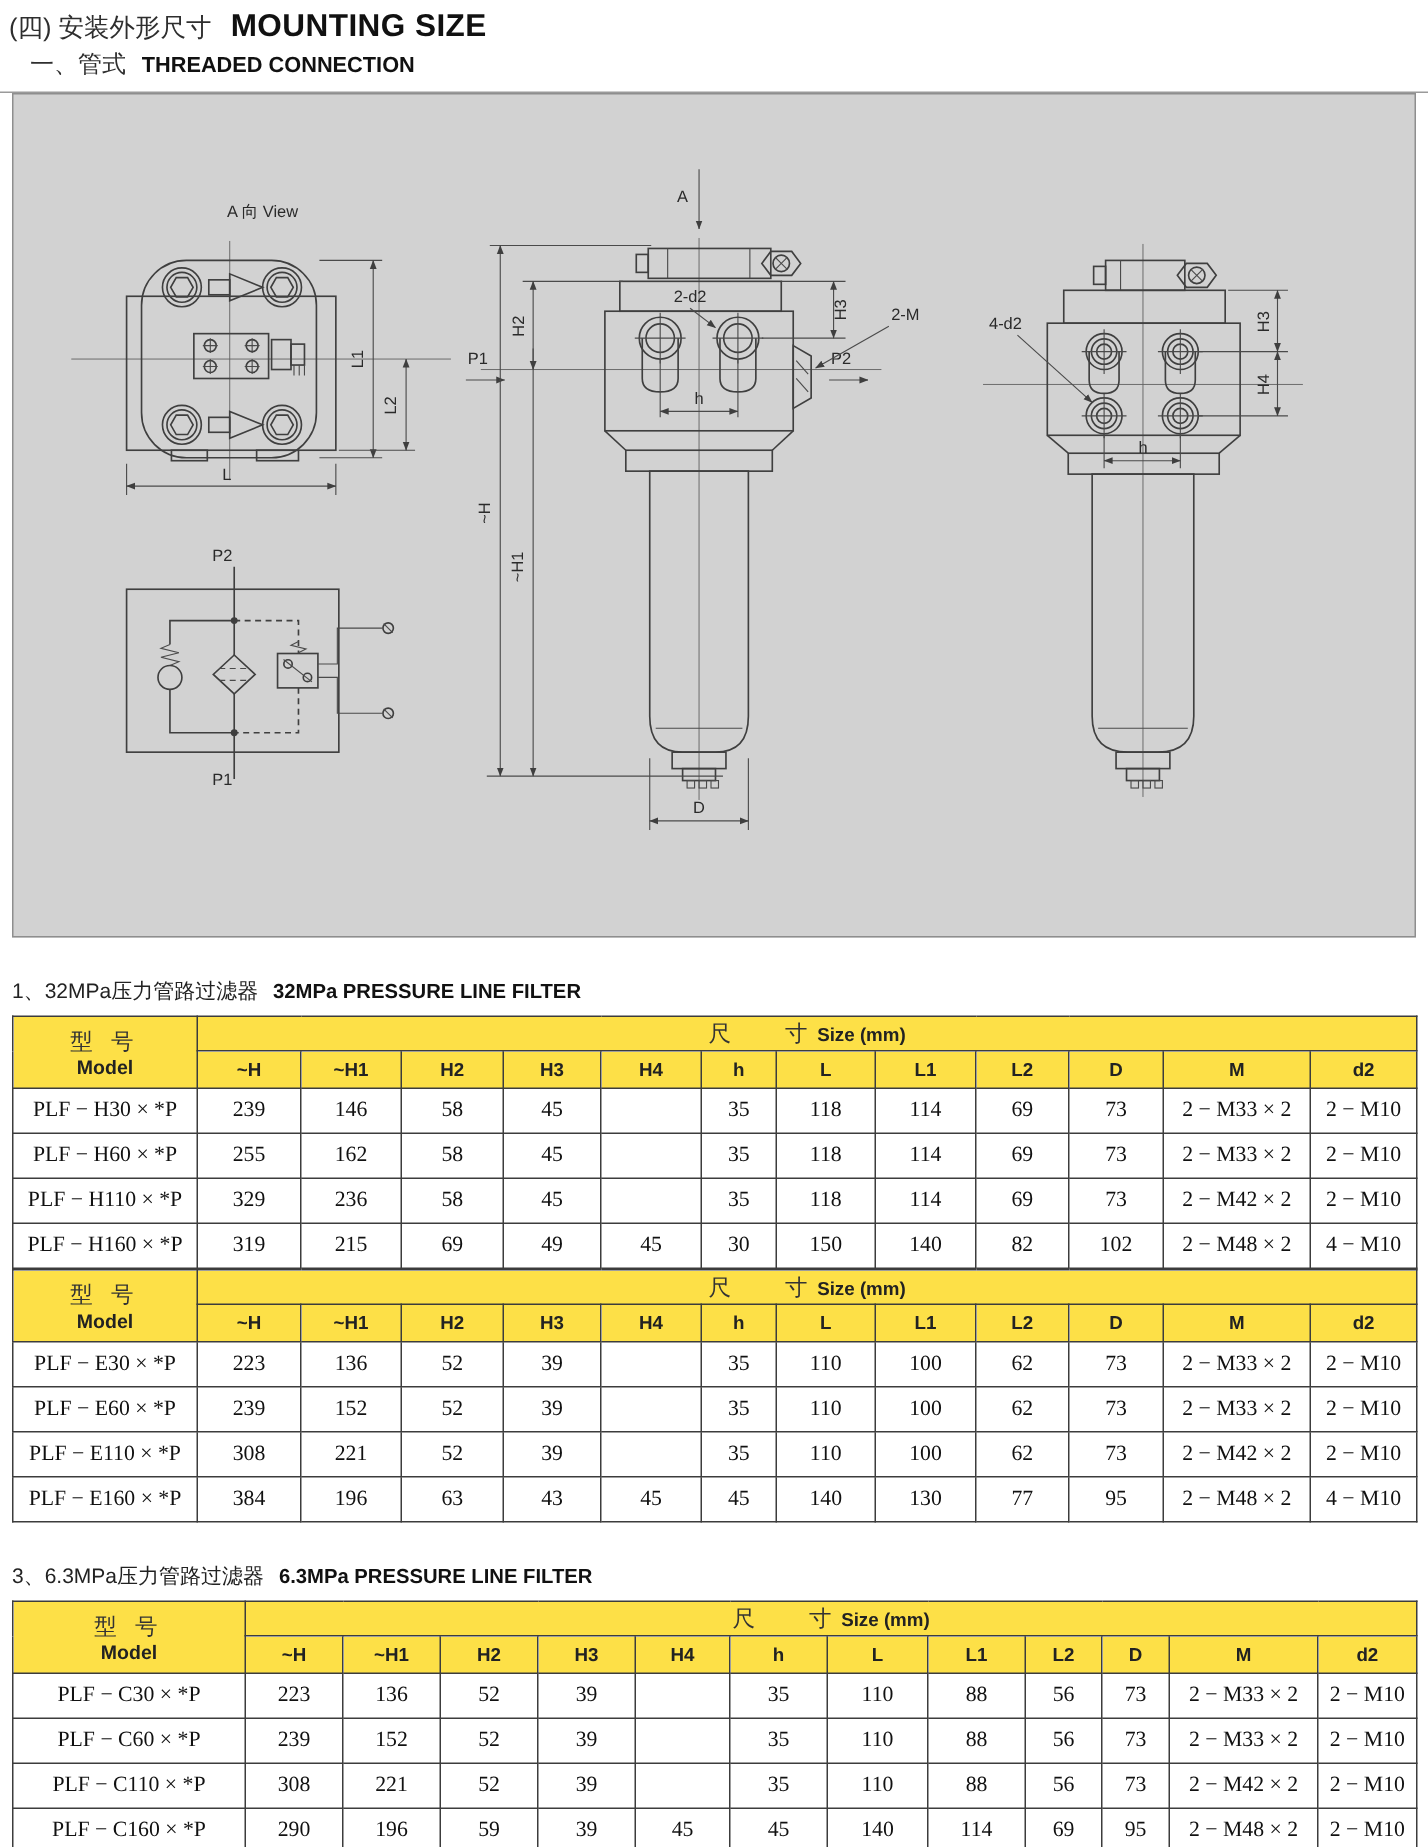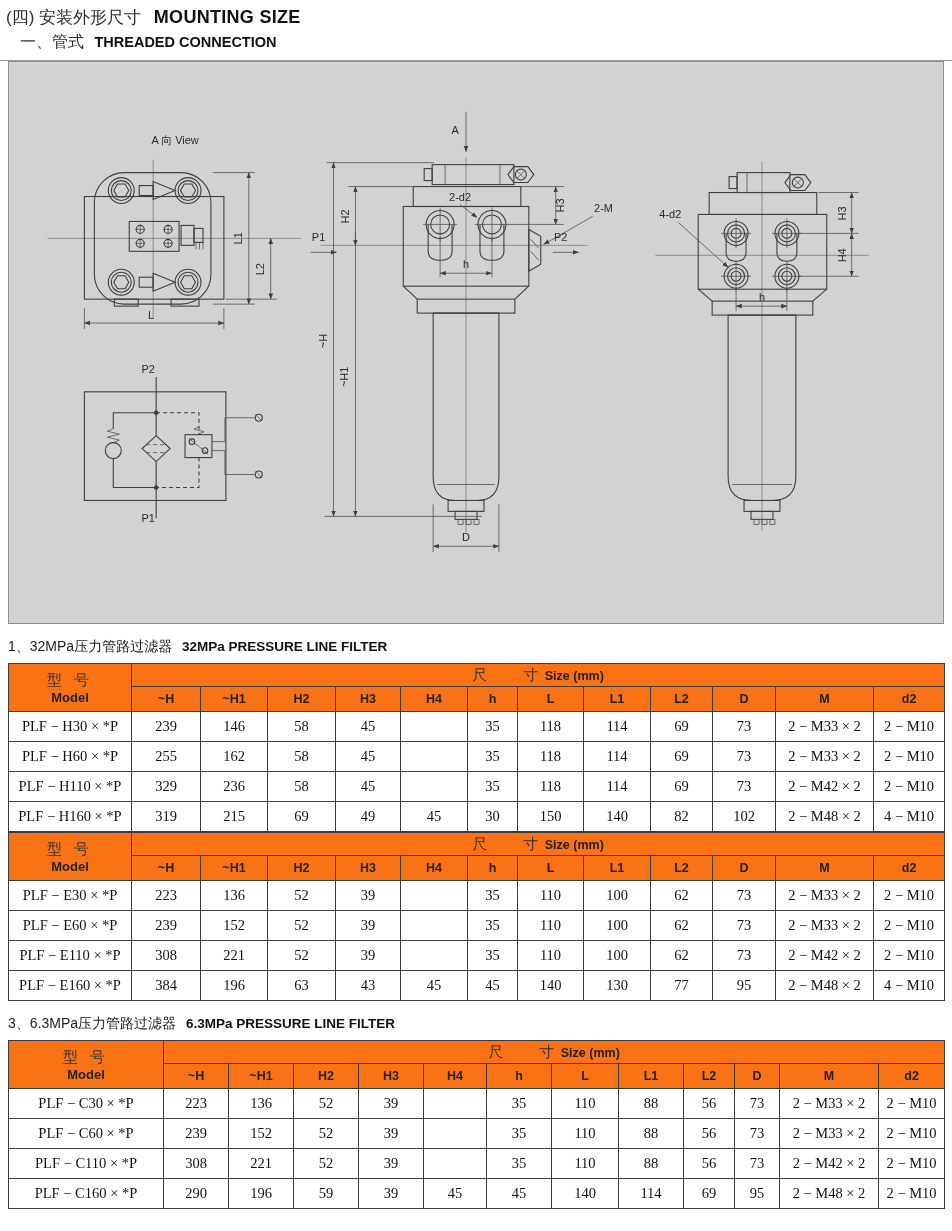--- a/index.html
+++ b/index.html
@@ -2,41 +2,41 @@
 <html><head>
 <meta charset="utf-8">
 <style>
   html,body { margin:0; padding:0; background:#ffffff; }
   body { width:952px; font-family:"Liberation Sans",sans-serif; color:#1c1c1c; }
   .page { width:952px; }
 
   
   .titles { padding:4px 0 0 0; border-bottom:1px solid #9a9a9a; }
   .t1 { font-size:17px; padding:2px 0 0 6px; color:#2e2e2e; }
-  .t1 .en { font-weight:bold; font-size:18px; margin-left:8px; letter-spacing:.3px; color:#111; }
+  .t1 .en { font-weight:bold; font-size:21px; margin-left:8px; letter-spacing:.3px; color:#111; }
   .t2 { font-size:16px; padding:3px 16px 7px 20px; color:#2e2e2e; }
   .t2 .en { font-weight:bold; font-size:14.5px; margin-left:6px; color:#111; }
 
   
   .drawing-box { margin:0 8px; width:934px; height:561px; background:#d2d2d2; border:1px solid #8e8e8e; }
   .dw-ol { fill:none; stroke:#3f3f3f; stroke-width:1.1; }
   .dw-tl { fill:none; stroke:#4a4a4a; stroke-width:.75; }
   .dw-cl { fill:none; stroke:#606060; stroke-width:.6; }
   .dw-dash { stroke-dasharray:4 3; }
   .dw-fill { fill:#3f3f3f; stroke:none; }
   .dw-txt { font-family:"Liberation Sans",sans-serif; font-size:11px; fill:#2a2a2a; }
 
   
-  .caption { margin:14px 0 7px 8px; font-size:14px; color:#222; }
+  .caption { margin:27px 0 7px 8px; font-size:14px; color:#222; }
   .caption .en { font-weight:bold; font-size:13.5px; margin-left:6px; color:#111; }
 
   
   table.dim-table { border-collapse:collapse; margin-left:8px; width:936px; table-layout:fixed; }
   .dim-table th, .dim-table td { border:1px solid #3c3c3c; text-align:center; padding:0; overflow:hidden; }
-  .dim-table thead th { background:#f97316; }
+  .dim-table thead th { background:#fde047; }
   .model-th .zh { font-size:15px; letter-spacing:4px; font-weight:normal; color:#333; }
   .model-th .en { font-size:13px; font-weight:bold; color:#222; }
   .size-th { height:22px; font-weight:normal; }
   .size-th .zh { font-size:15px; letter-spacing:2px; color:#333; }
   .size-th .en { font-size:12.5px; font-weight:bold; color:#222;margin-top:32px; }
   .col-th { height:24px; font-size:12.5px; font-weight:bold; color:#222; }
   .dim-table tbody td { height:29px; background:#fff; font-family:"Liberation Serif",serif; font-size:14.5px; color:#111; }
 </style>
 </head>
 <body>

